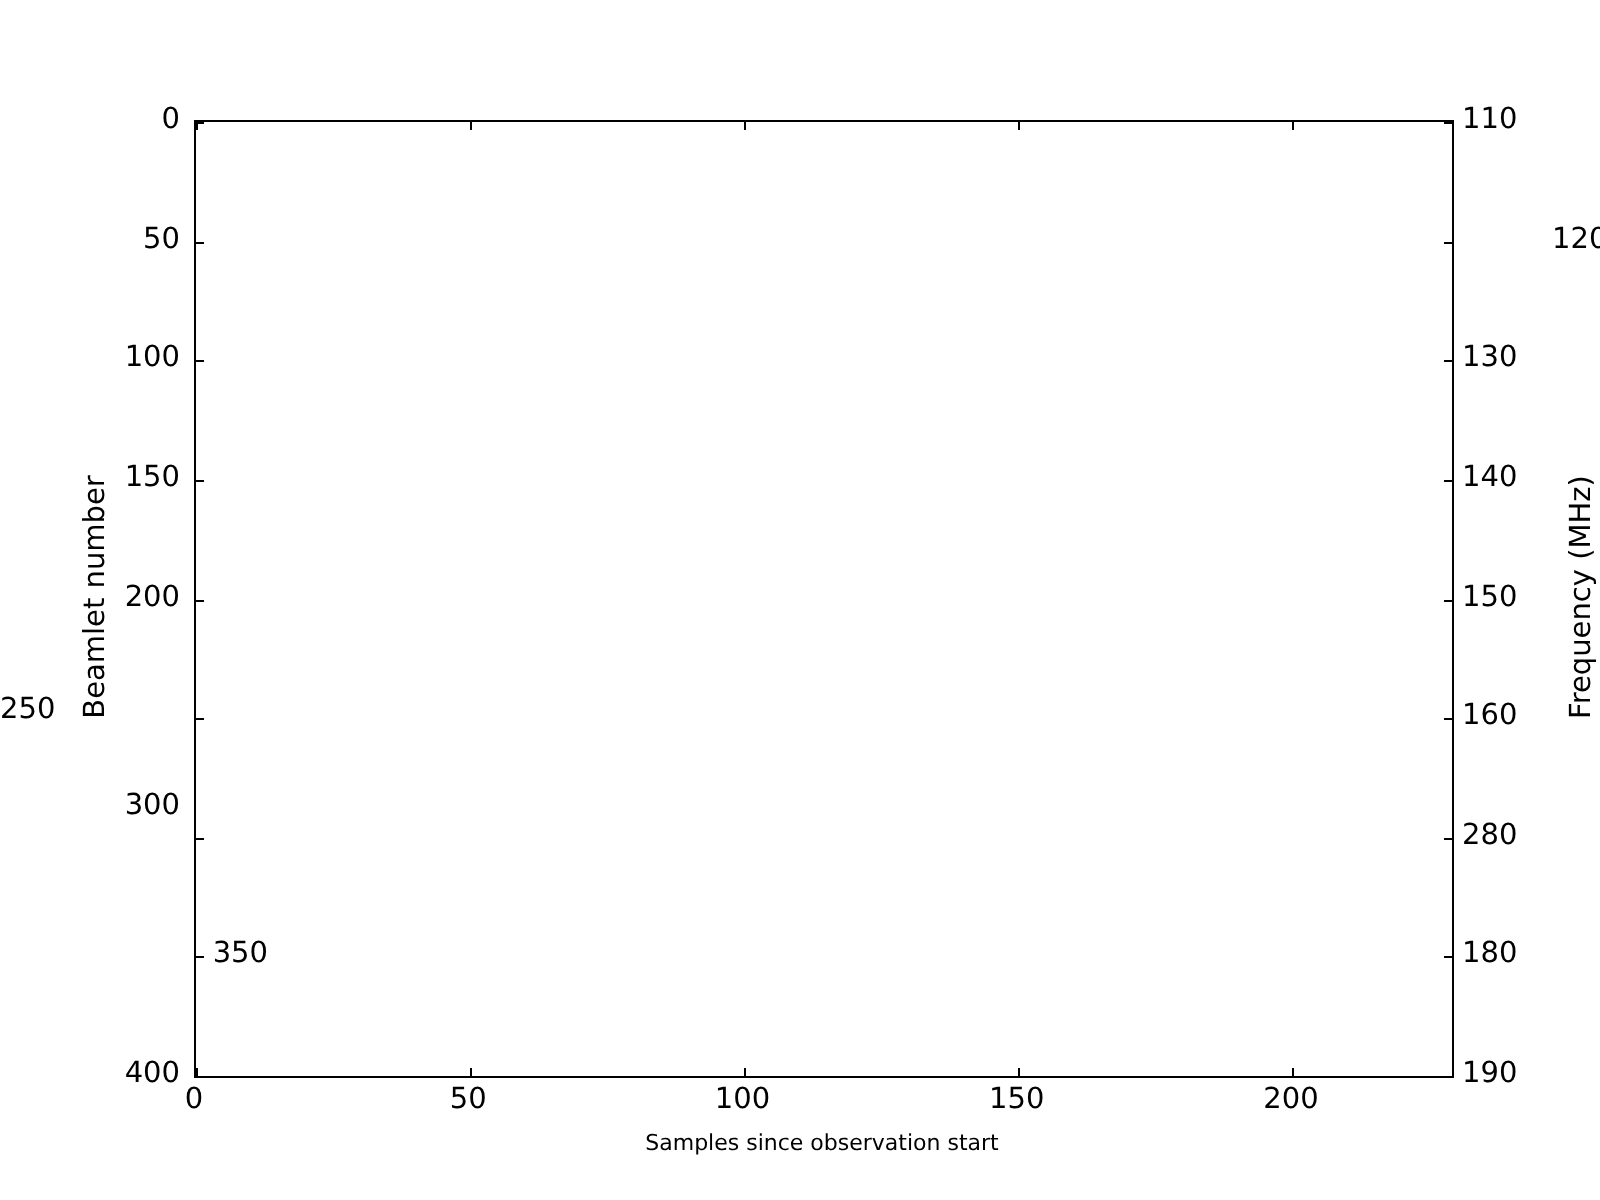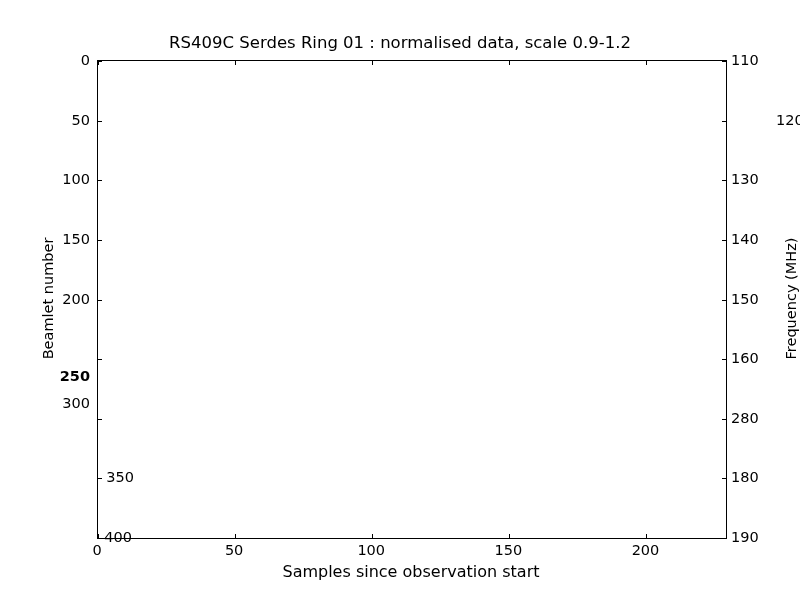--- a/index.html
+++ b/index.html
@@ -137,32 +137,31 @@
     white-space: nowrap;
     color: #000000;
   }
 
   #xlabel {
     position: absolute;
     left: 97px;
     top: 563px;
     width: 628px;
     text-align: center;
-    font-size: 16px;
+    font-size: 11px;
     line-height: 18px;
     color: #000000;
     white-space: nowrap;
   }
 </style>
 </head>
 <body>
 
 <div id="figure">
 
-  <div id="chart-title">RS409C Serdes Ring 01 : normalised data, scale 0.9-1.2</div>
 
   <div id="plot-area">
     <div id="plot-canvas"></div>
     <div id="ticks-layer">
         <div class="tick-mark tick-x-bottom" style="left: 0px;"></div>
         <div class="tick-mark tick-x-top" style="left: 0px;"></div>
         <div class="tick-mark tick-x-bottom" style="left: 137.118px;"></div>
         <div class="tick-mark tick-x-top" style="left: 137.118px;"></div>
         <div class="tick-mark tick-x-bottom" style="left: 274.236px;"></div>
         <div class="tick-mark tick-x-top" style="left: 274.236px;"></div>
@@ -195,24 +194,24 @@
       <div class="tick-label xlabel-tick" style="left: 97px;">0</div>
       <div class="tick-label xlabel-tick" style="left: 234.118px;">50</div>
       <div class="tick-label xlabel-tick" style="left: 371.236px;">100</div>
       <div class="tick-label xlabel-tick" style="left: 508.354px;">150</div>
       <div class="tick-label xlabel-tick" style="left: 645.472px;">200</div>
       <div class="tick-label" style="left: 0px; width: 90px; text-align: right; top: 53px;">0</div>
       <div class="tick-label" style="left: 0px; width: 90px; text-align: right; top: 112.625px;">50</div>
       <div class="tick-label" style="left: 0px; width: 90px; text-align: right; top: 172.25px;">100</div>
       <div class="tick-label" style="left: 0px; width: 90px; text-align: right; top: 231.875px;">150</div>
       <div class="tick-label" style="left: 0px; width: 90px; text-align: right; top: 291.5px;">200</div>
-      <div class="tick-label" style="left: 0px; width: 90px; text-align: right; top: 369px; font-weight: bold;">250</div>
+      <div class="tick-label" style="left: 0px; width: 90px; top: 348px;">250</div>
       <div class="tick-label" style="left: 0px; width: 90px; text-align: right; top: 396px;">300</div>
       <div class="tick-label" style="left: 0px; width: 90px; text-align: right; top: 470.375px; padding-left: 44px;">350</div>
-      <div class="tick-label" style="left: 0px; width: 90px; text-align: right; top: 530px; margin-left: 42px;">400</div>
+      <div class="tick-label" style="left: 0px; width: 90px; text-align: right; top: 530px;">400</div>
       <div class="tick-label" style="left: 731px; text-align: left; top: 53px;">110</div>
       <div class="tick-label" style="left: 731px; text-align: left; top: 112.625px; margin-left: 45px;">120</div>
       <div class="tick-label" style="left: 731px; text-align: left; top: 172.25px;">130</div>
       <div class="tick-label" style="left: 731px; text-align: center; top: 231.875px;">140</div>
       <div class="tick-label" style="left: 731px; text-align: left; top: 291.5px;">150</div>
       <div class="tick-label" style="left: 731px; text-align: right; top: 351.125px;">160</div>
       <div class="tick-label" style="left: 731px; text-align: left; top: 410.75px;">280</div>
       <div class="tick-label" style="left: 731px; text-align: center; top: 470.375px;">180</div>
       <div class="tick-label" style="left: 731px; text-align: left; top: 530px;">190</div>
     </div>

